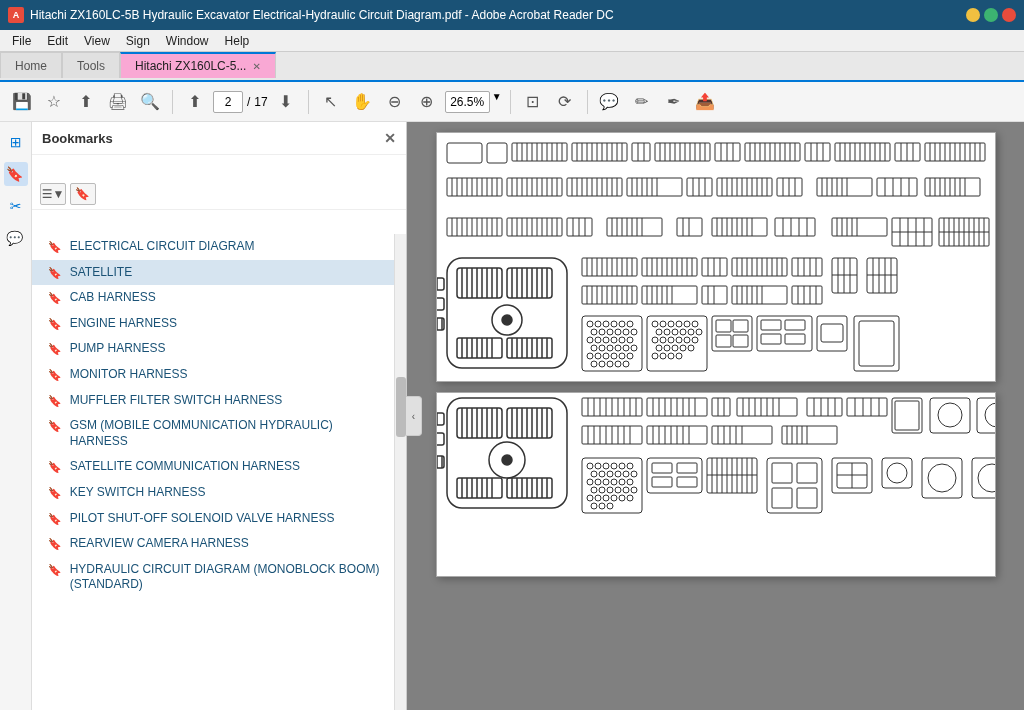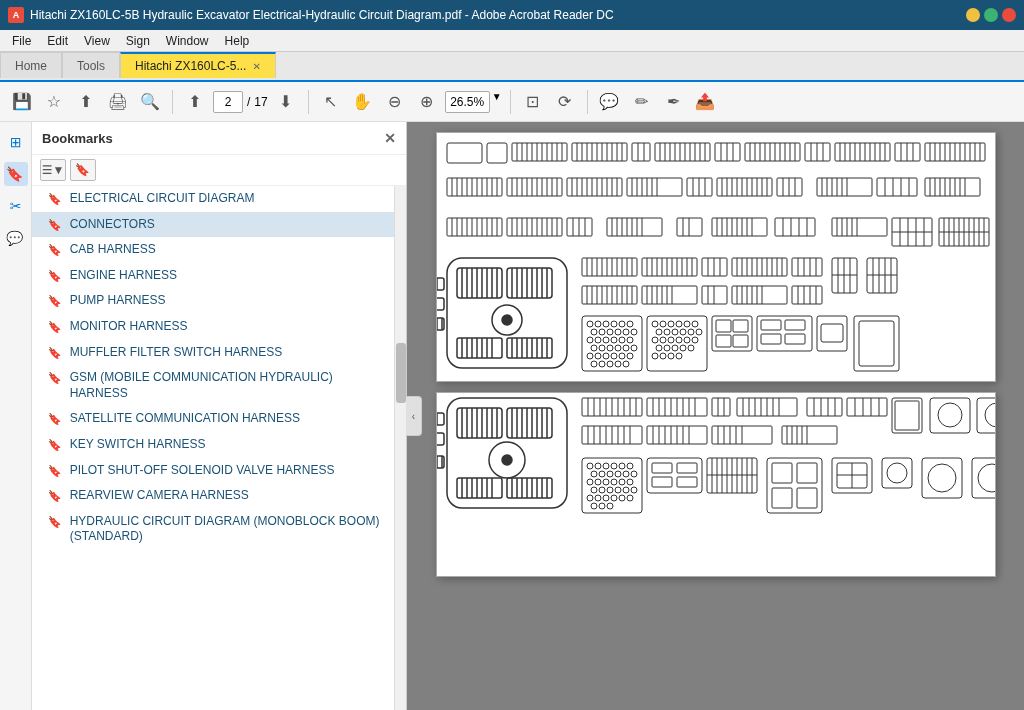--- a/index.html
+++ b/index.html
@@ -73,21 +73,21 @@
       align-items: center;
       font-size: 12px;
       cursor: pointer;
       border: 1px solid #ccc;
       border-bottom: none;
       background: #e0e0e0;
       color: #555;
       gap: 6px;
     }
     .tab.active {
-      background: #fde047;
+      background: #f9a8d4;
       color: #222;
       border-top: 2px solid #0078d7;
     }
     .tab-close {
       font-size: 10px;
       color: #666;
       cursor: pointer;
     }
 
     
@@ -147,20 +147,21 @@
       height: calc(710px - 30px - 22px - 30px - 40px);
     }
 
     
     .sidebar {
       width: 375px;
       background: white;
       border-right: 1px solid #ccc;
       display: flex;
       flex-direction: column;
+      gap: 24px;
     }
     .sidebar-header {
       padding: 8px 10px;
       display: flex;
       align-items: center;
       justify-content: space-between;
       border-bottom: 1px solid #eee;
       font-size: 13px;
       font-weight: bold;
       color: #333;
@@ -387,21 +388,21 @@
     </div>
     <div style="display:flex; flex:1; overflow:hidden;">
       <div class="bookmarks-list" id="bookmarks-container">
 
       <div class="bookmark-item">
             <span class="bookmark-icon">🔖</span>
             <span class="bookmark-text">ELECTRICAL CIRCUIT DIAGRAM</span>
           </div>
           <div class="bookmark-item selected">
             <span class="bookmark-icon">🔖</span>
-            <span class="bookmark-text">CONNECTORS</span>
+            <span class="bookmark-text">SATELLITE</span>
           </div>
           <div class="bookmark-item">
             <span class="bookmark-icon">🔖</span>
             <span class="bookmark-text">CAB HARNESS</span>
           </div>
           <div class="bookmark-item">
             <span class="bookmark-icon">🔖</span>
             <span class="bookmark-text">ENGINE HARNESS</span>
           </div>
           <div class="bookmark-item">

